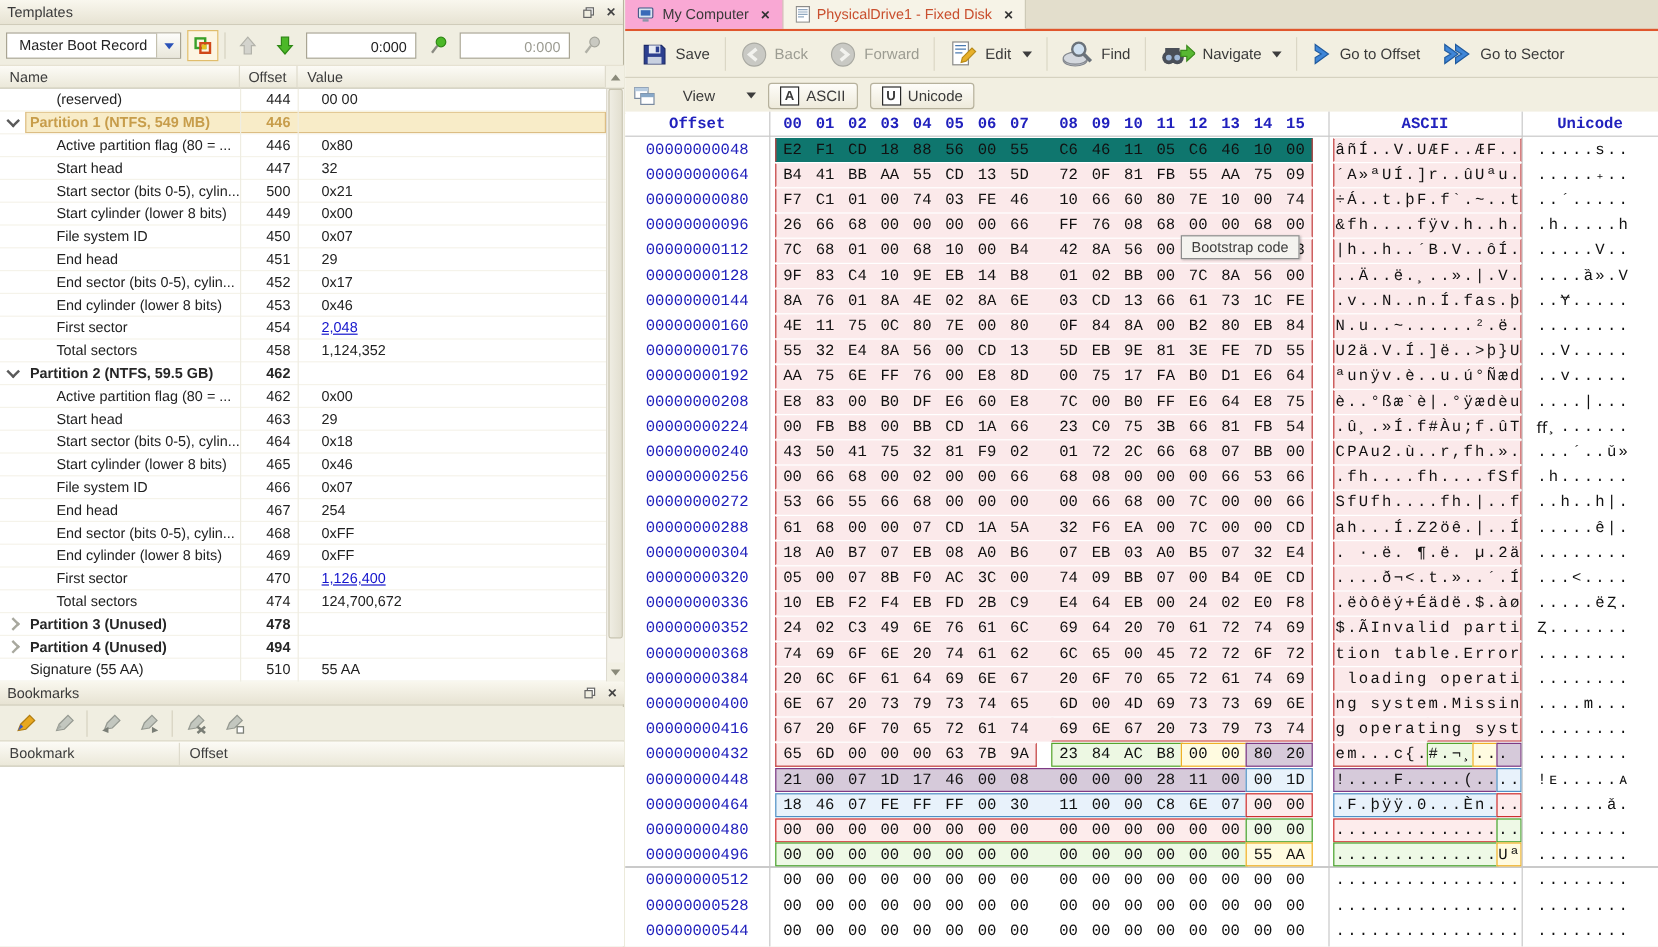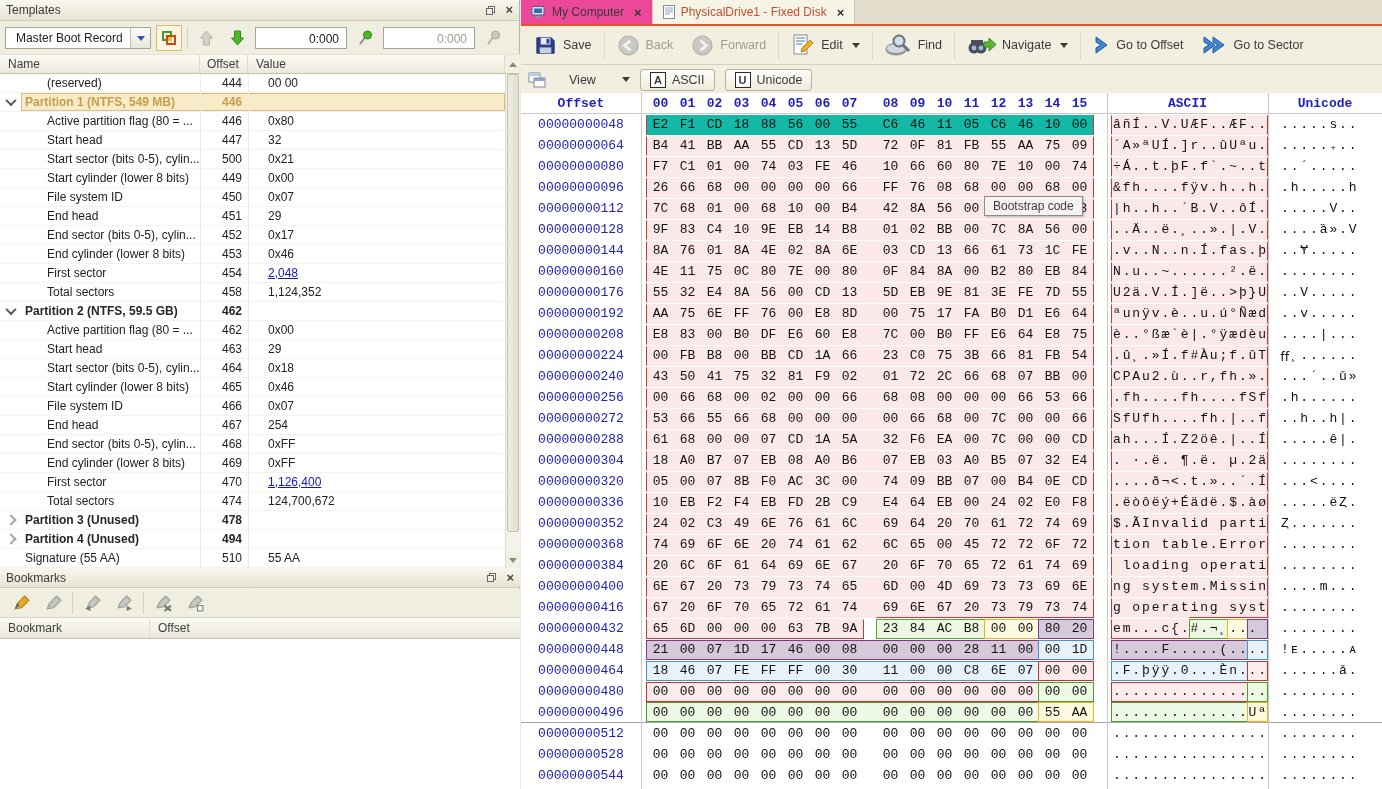--- a/index.html
+++ b/index.html
@@ -50,21 +50,21 @@
   .bm-title{position:absolute;top:568px;left:0;width:520px;box-sizing:border-box;}
   .bm-toolbar{position:absolute;top:589px;left:0;width:520px;height:29px;display:flex;align-items:center;gap:6px;padding:0 8px;box-sizing:border-box;background:#f0eee1;border-bottom:1px solid #d8d4c2;}
   .bm-head{position:absolute;top:618px;left:0;width:520px;height:21px;background:linear-gradient(#fcfbf6,#ebe8d9);border-bottom:1px solid #c6c2b0;display:flex;box-sizing:border-box;color:#3c3c3c;align-items:flex-end;}
   .bmh-name{width:150px;padding-left:8px;line-height:19px;border-right:1px solid #dedbcc;box-sizing:border-box;}
   .bmh-off{flex:1;padding-left:8px;line-height:19px;}
   .bm-body{position:absolute;top:639px;left:0;width:520px;height:150px;background:#fff;}
 
   
   .editor{position:absolute;left:521px;top:0;width:861px;height:789px;background:#fff;}
   .tabs{height:24px;background:#e3decc;display:flex;border-bottom:2px solid #e0562c;}
-  .tab{display:flex;align-items:center;gap:6px;padding:0 10px;color:#3a3a3a;background:#ec4899;border-right:1px solid #cdc9b6;cursor:default;}
+  .tab{display:flex;align-items:center;gap:6px;padding:0 10px;color:#3a3a3a;background:#f9a8d4;border-right:1px solid #cdc9b6;cursor:default;}
   .tab.active{background:#f6f3e7;color:#c94f2e;}
   .tab-close{font-weight:bold;font-size:13px;color:#333;margin-left:4px;}
   .toolbar{height:38px;background:#f2efe1;border-bottom:1px solid #d6d2c0;display:flex;align-items:center;padding:0 4px;}
   .tb-btn{display:flex;align-items:center;gap:6px;padding:0 9px;height:32px;color:#3a3a3a;font-size:12.5px;white-space:nowrap;}
   .tb-btn.disabled{color:#9c9c92;}
   .tsep{width:1px;height:28px;background:#dbd7c5;margin:0 3px;flex:none;}
   .dd{width:0;height:0;border-left:4px solid transparent;border-right:4px solid transparent;border-top:5px solid #3c3c3c;margin-left:3px;}
   .viewbar{height:29px;background:#f2efe1;border-bottom:1px solid #cfcbb9;display:flex;align-items:center;padding:0 7px;gap:10px;}
   .vb-btn{display:flex;align-items:center;gap:23px;color:#3a3a3a;font-size:12.5px;}
   .toggle-btn{border:1px solid #b6b19c;background:linear-gradient(#fefdf9,#eeeadb);border-radius:3px;padding:2px 9px;display:flex;align-items:center;gap:6px;color:#3a3a3a;font-size:12.5px;}
@@ -596,21 +596,21 @@
             <span class="hh-b">14</span>
             <span class="hh-b">15</span>
           </span>
         <span class="hh-ascii">ASCII</span>
         <span class="hh-uni">Unicode</span>
       </div>
       <div>
           <div class="hx-row">
             <span class="hx-off">00000000048</span>
             <div class="hx-bytes">
-              <span class="seg" style="background: #14b8a6; border-left-color: rgb(194, 59, 59); border-right-color: rgb(194, 59, 59);">
+              <span class="seg" style="background: #0f766e; border-left-color: rgb(194, 59, 59); border-right-color: rgb(194, 59, 59);">
                 <span class="bc">E2</span>
                 <span class="bc">F1</span>
                 <span class="bc">CD</span>
                 <span class="bc">18</span>
                 <span class="bc">88</span>
                 <span class="bc">56</span>
                 <span class="bc">00</span>
                 <span class="bc">55</span>
                 <span class="bgap"></span>
                 <span class="bc">C6</span>

